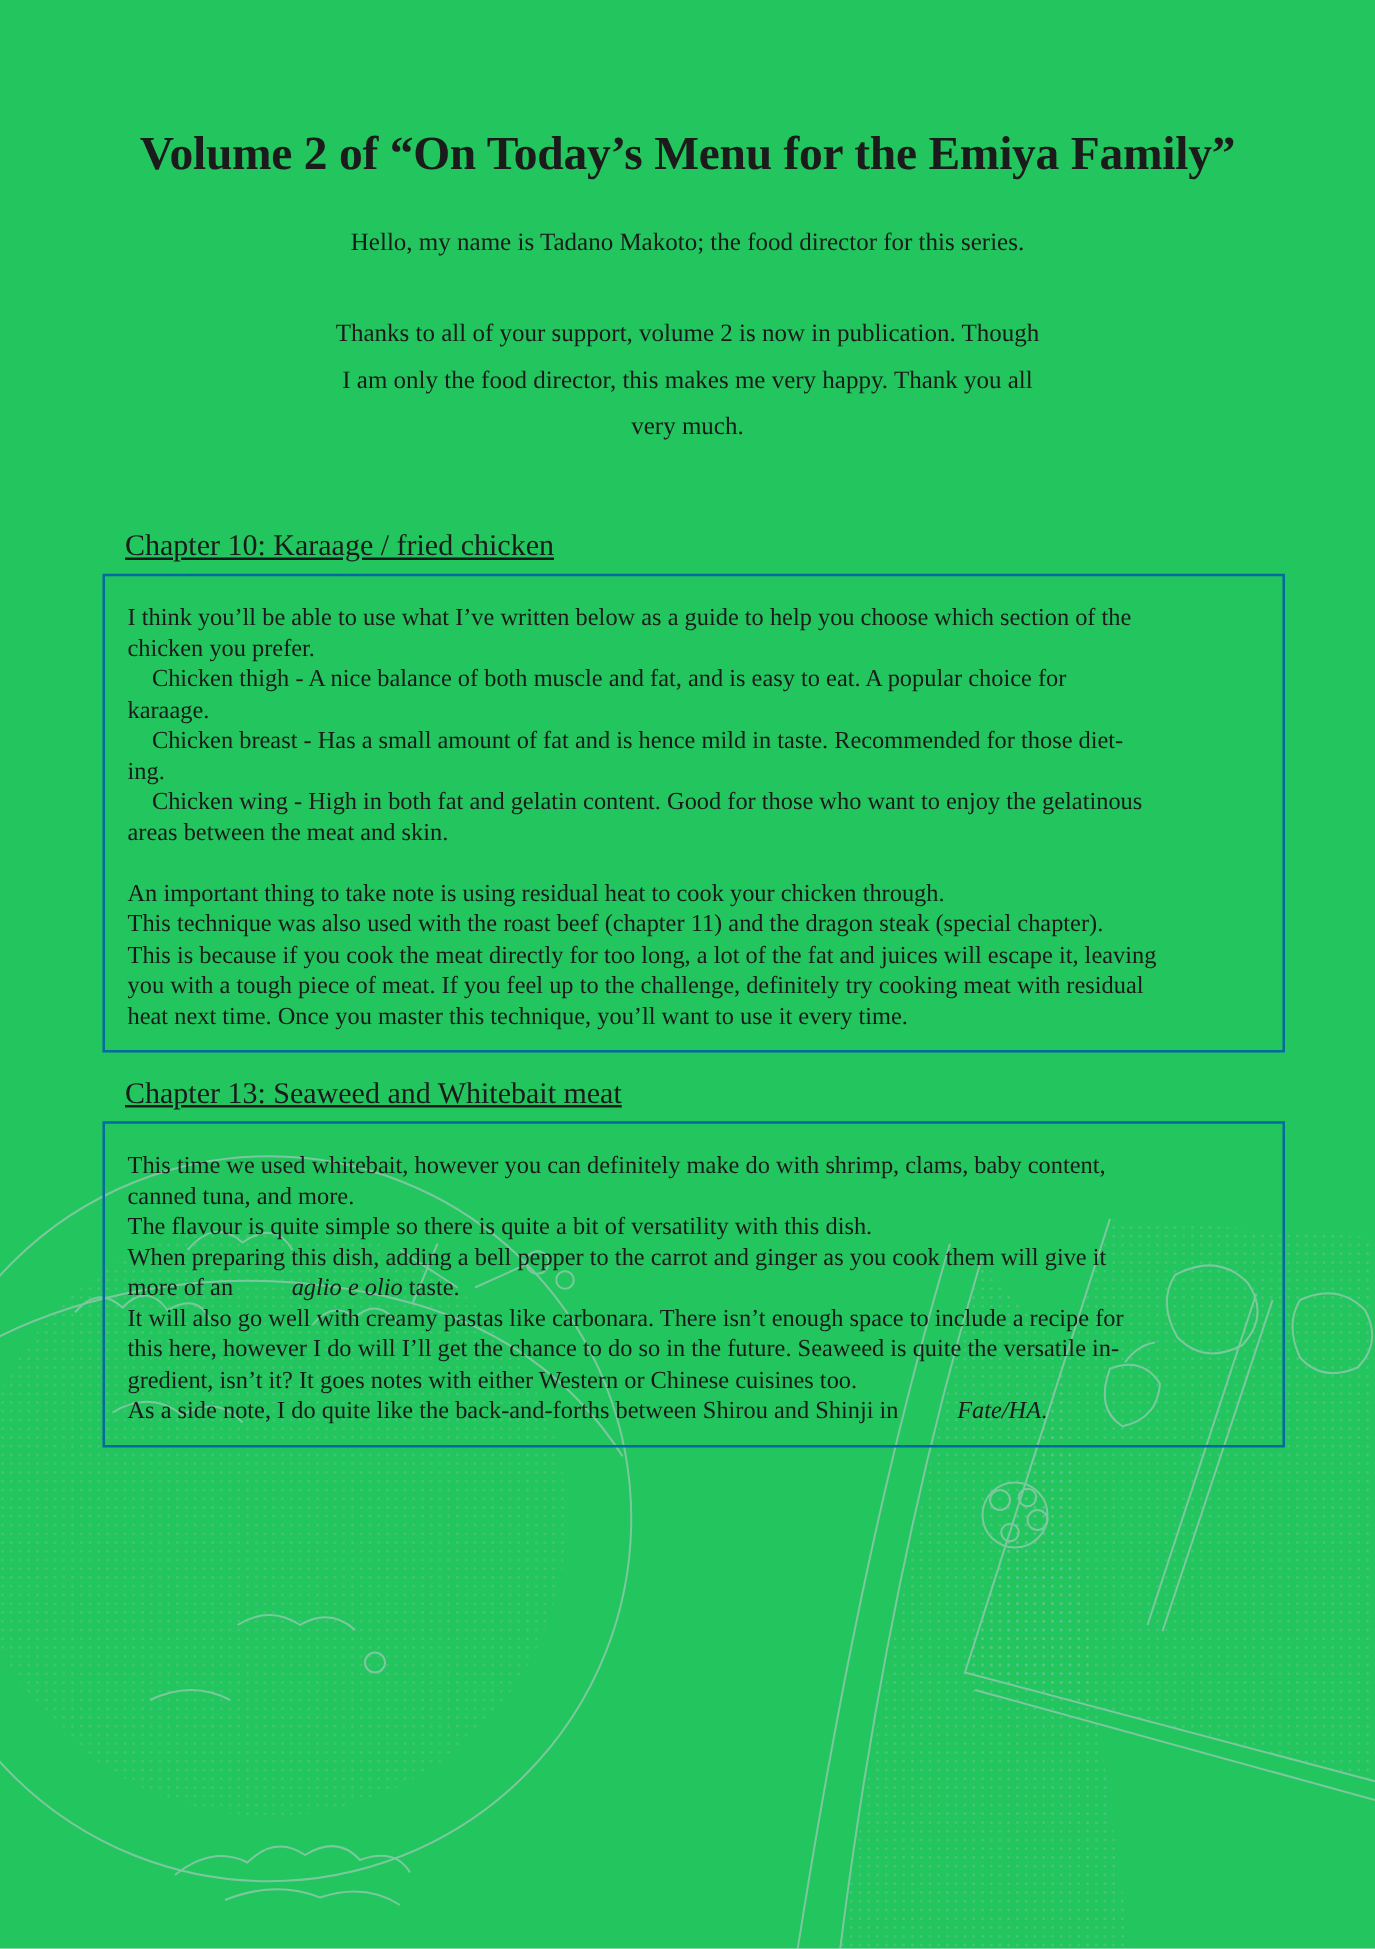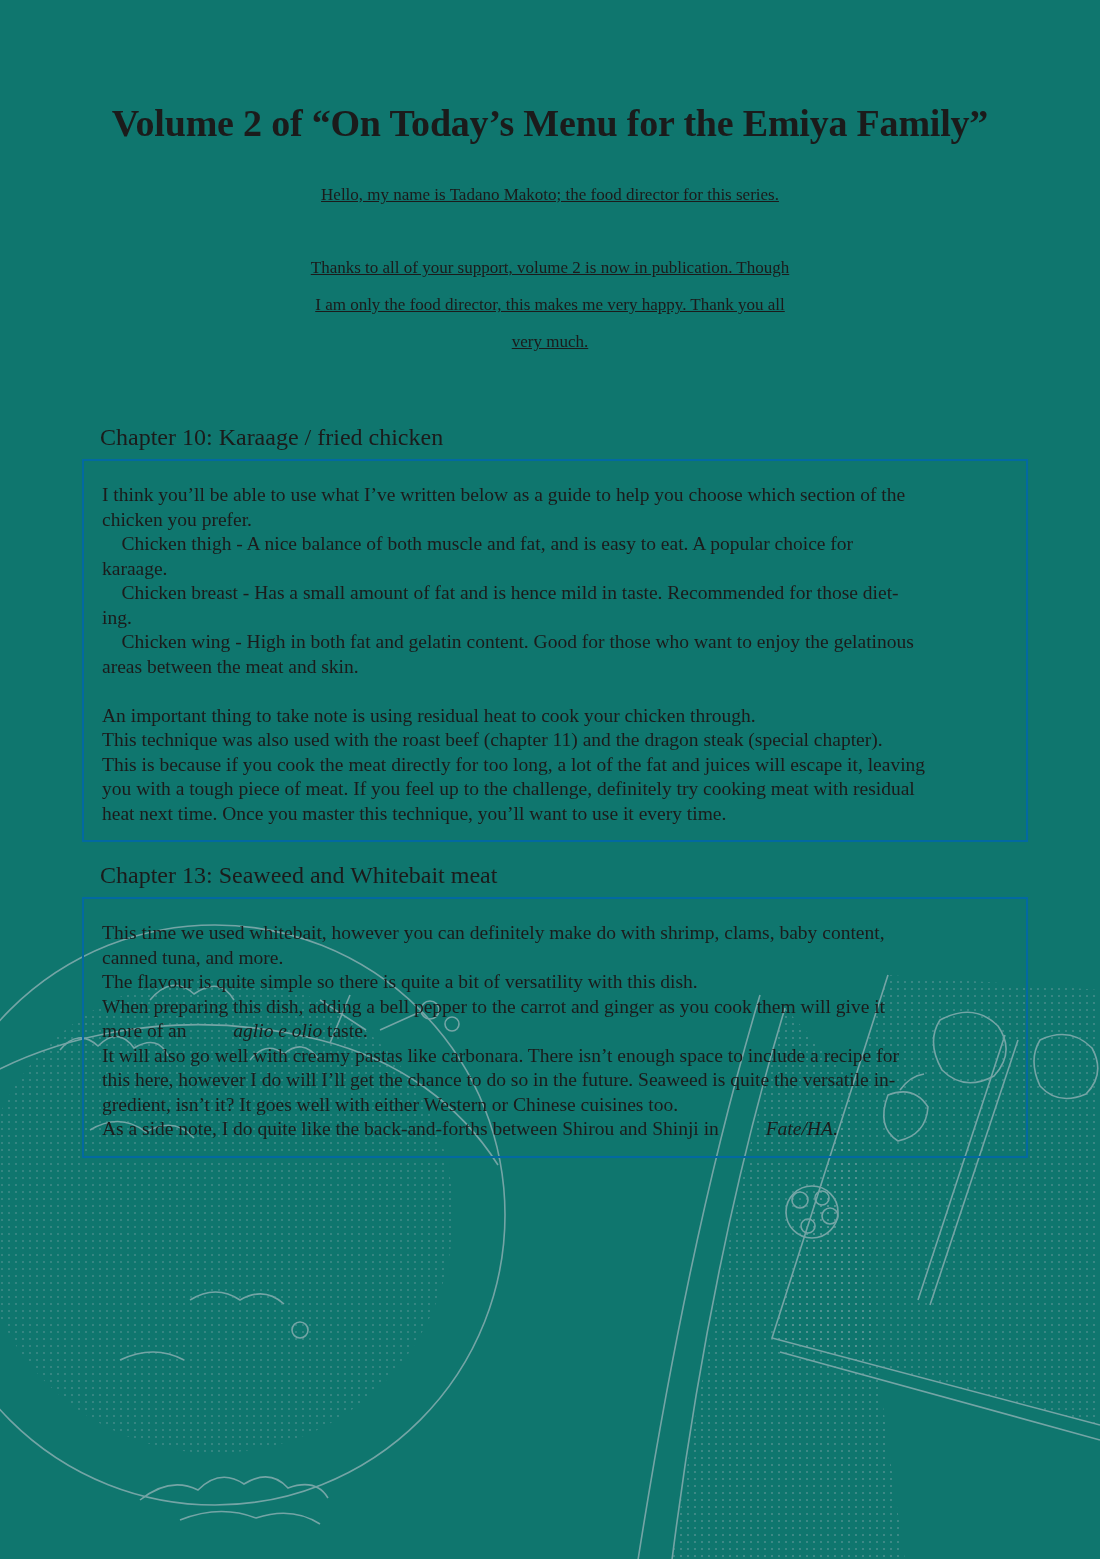--- a/index.html
+++ b/index.html
@@ -3,21 +3,21 @@
 <meta charset="utf-8">
 <style>
   * { box-sizing: border-box; }
   html, body { margin: 0; padding: 0; background: #ffffff; }
   .page {
     position: relative;
     width: 1100px;
     height: 1559px;
     margin: 0 auto;
     overflow: hidden;
-    background: #0f766e;
+    background: #22c55e;
     font-family: "Liberation Serif", serif;
     color: #1b1b1b;
   }
   .bg-art {
     position: absolute;
     left: 0; top: 0;
     z-index: 0;
   }
   .content {
     position: relative;
@@ -28,35 +28,35 @@
     margin: 0;
     font-size: 38px;
     line-height: 1.22;
     font-weight: 700;
     text-align: center;
     letter-spacing: -0.2px;
   }
   .intro {
     margin: 0;
     text-align: center;
-    font-size: 17px;
+    font-size: 20px;
     line-height: 37px;
     white-space: pre-line;
-    text-decoration: underline;
   }
   .intro-greeting { margin-top: 30px; }
   .intro-thanks   { margin-top: 36px; text-align: center; }
   .intro-pages    { margin-top: 30px; }
   .section { margin: 0 37px 0 47px; }
   .section-1 { margin-top: 64px; }
   .section-2 { margin-top: 20px; }
   .sec-heading {
     margin: 0 0 8px 18px;
     font-size: 24px;
     font-weight: 400;
+    text-decoration: underline;
   }
   .note-box {
     border: 2px solid #0369a1;
     padding: 22px 18px 14px 18px;
     font-size: 19.5px;
     line-height: 24.5px;
     white-space: pre-wrap;
     background: transparent;
   }
   .note-box .it { font-style: italic; margin-left: 42px; }
@@ -149,18 +149,18 @@
 
     <div class="section section-2">
       <h2 class="sec-heading">Chapter 13: Seaweed and Whitebait meat</h2>
       <div class="note-box"><span>This time we used whitebait, however you can definitely make do with shrimp, clams, baby content,</span>
 <span>canned tuna, and more.</span>
 <span>The flavour is quite simple so there is quite a bit of versatility with this dish.</span>
 <span>When preparing this dish, adding a bell pepper to the carrot and ginger as you cook them will give it</span>
 <span>more of an </span><span class="it">aglio e olio</span><span> taste.</span>
 <span>It will also go well with creamy pastas like carbonara. There isn’t enough space to include a recipe for</span>
 <span>this here, however I do will I’ll get the chance to do so in the future. Seaweed is quite the versatile in-</span>
-<span>gredient, isn’t it? It goes well with either Western or Chinese cuisines too.</span>
+<span>gredient, isn’t it? It goes notes with either Western or Chinese cuisines too.</span>
 <span>As a side note, I do quite like the back-and-forths between Shirou and Shinji in </span><span class="it">Fate/HA</span><span>.</span></div>
     </div>
 
   </div>
 </div>
 
 </body></html>

